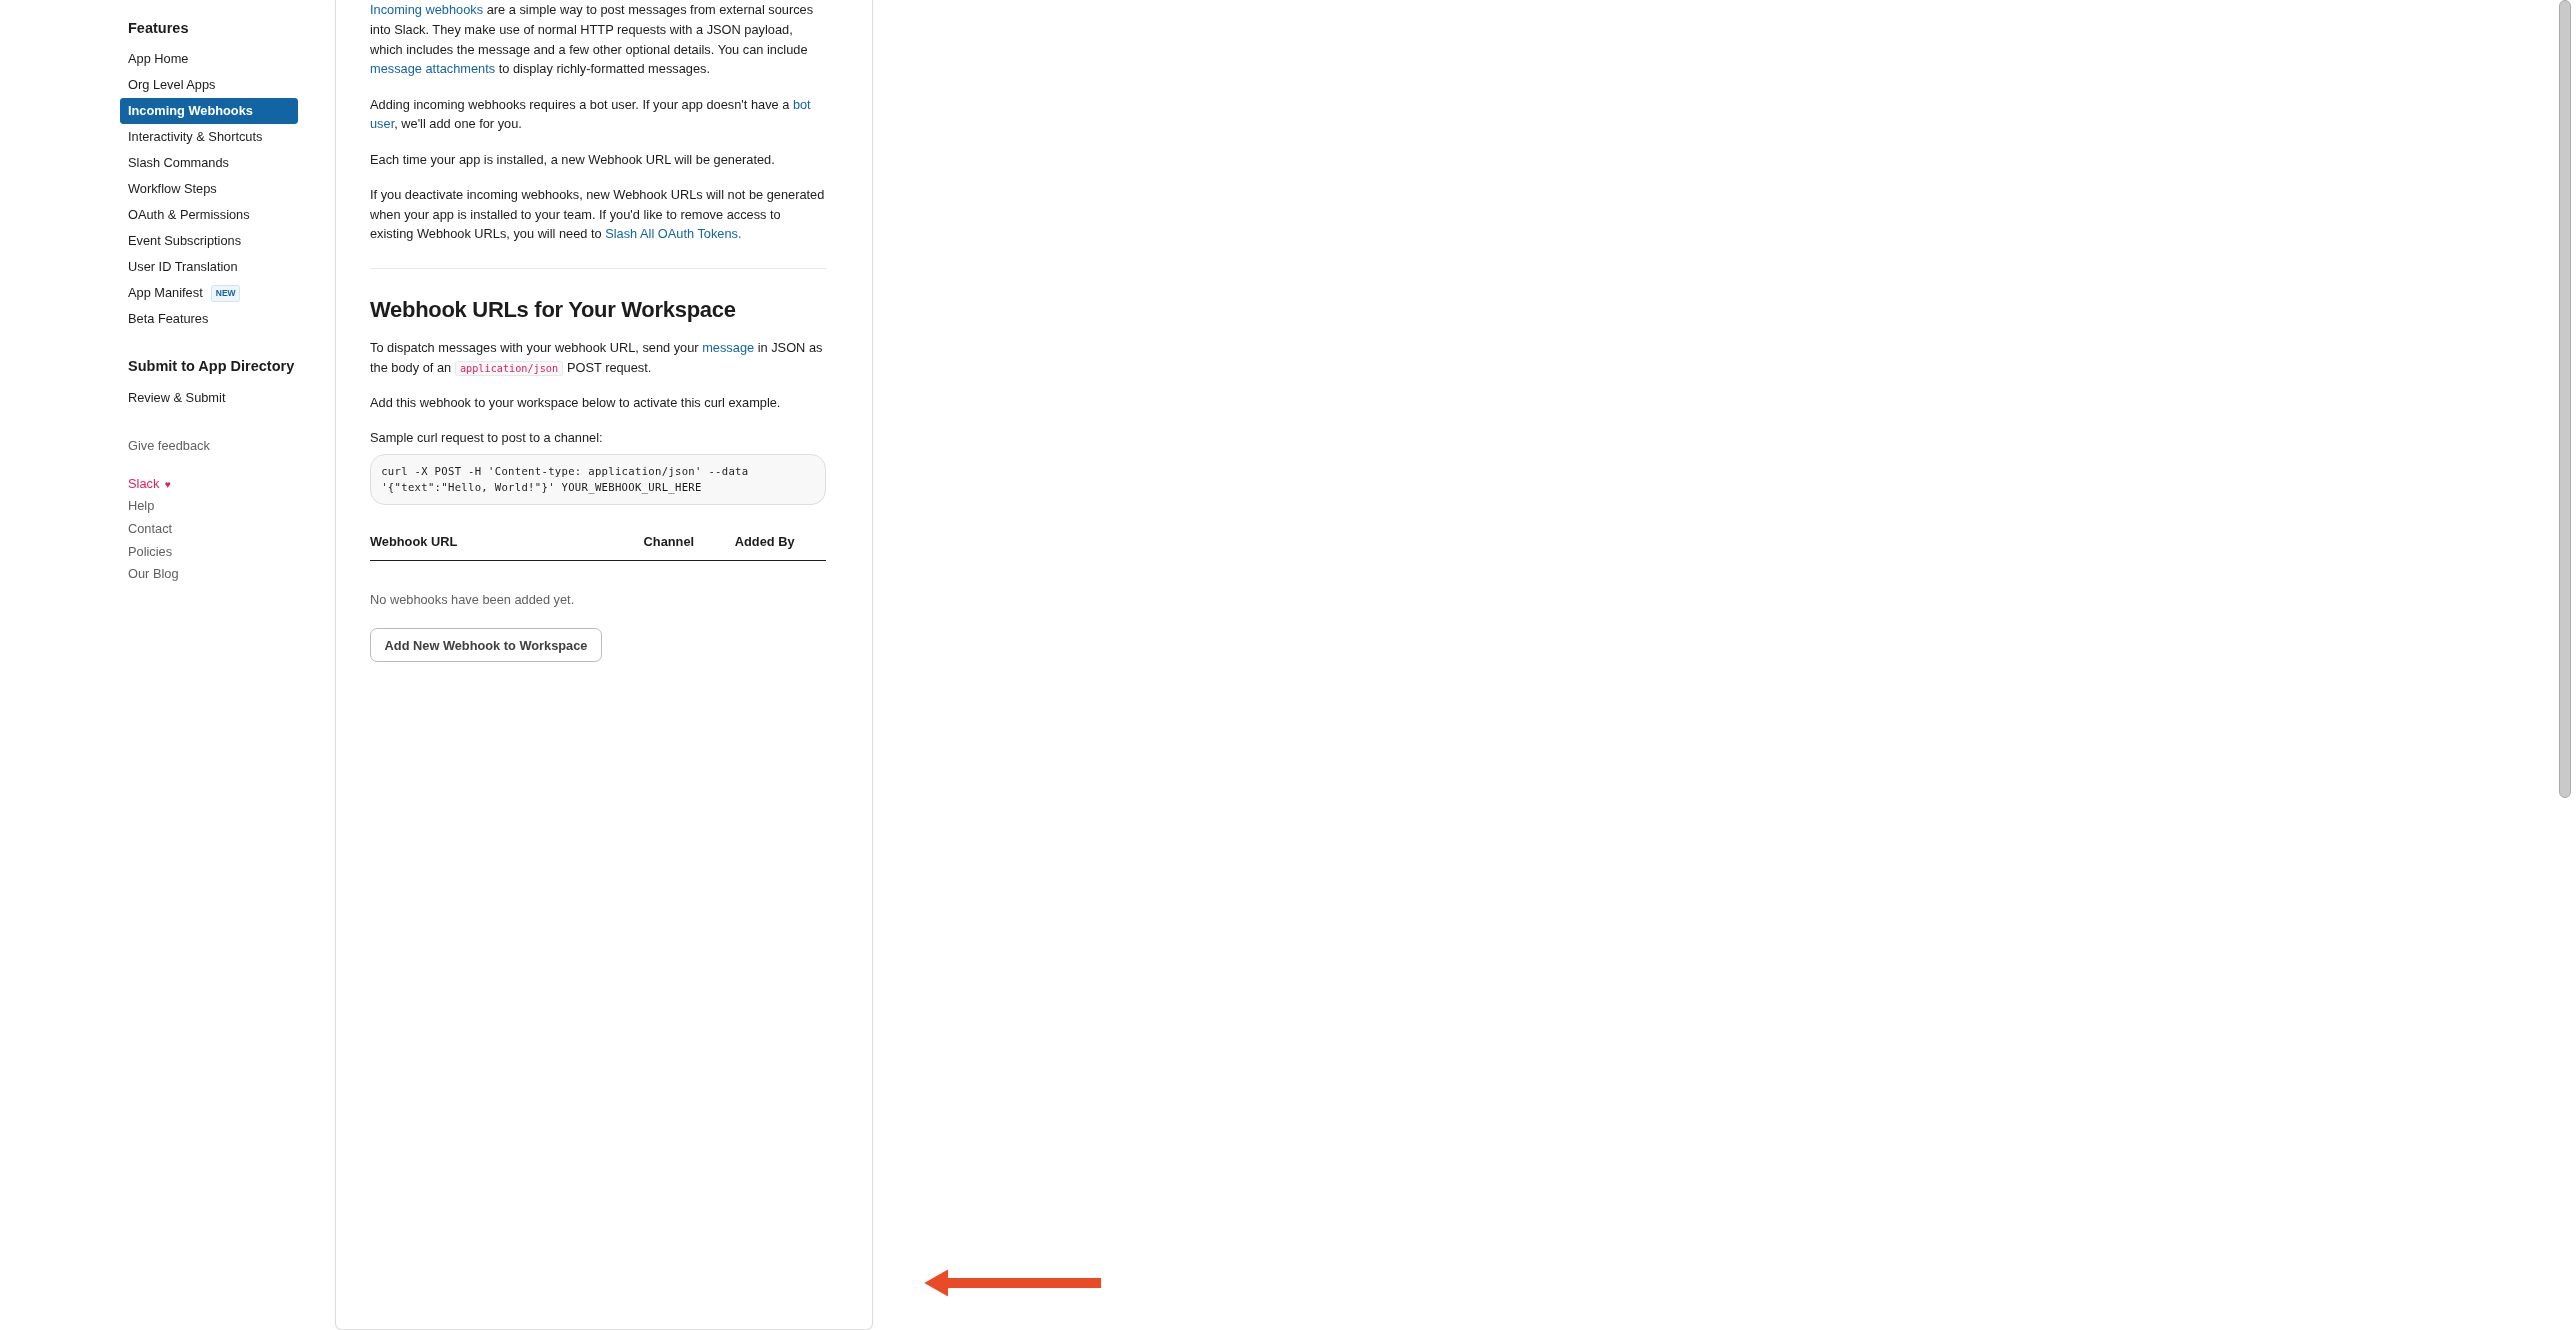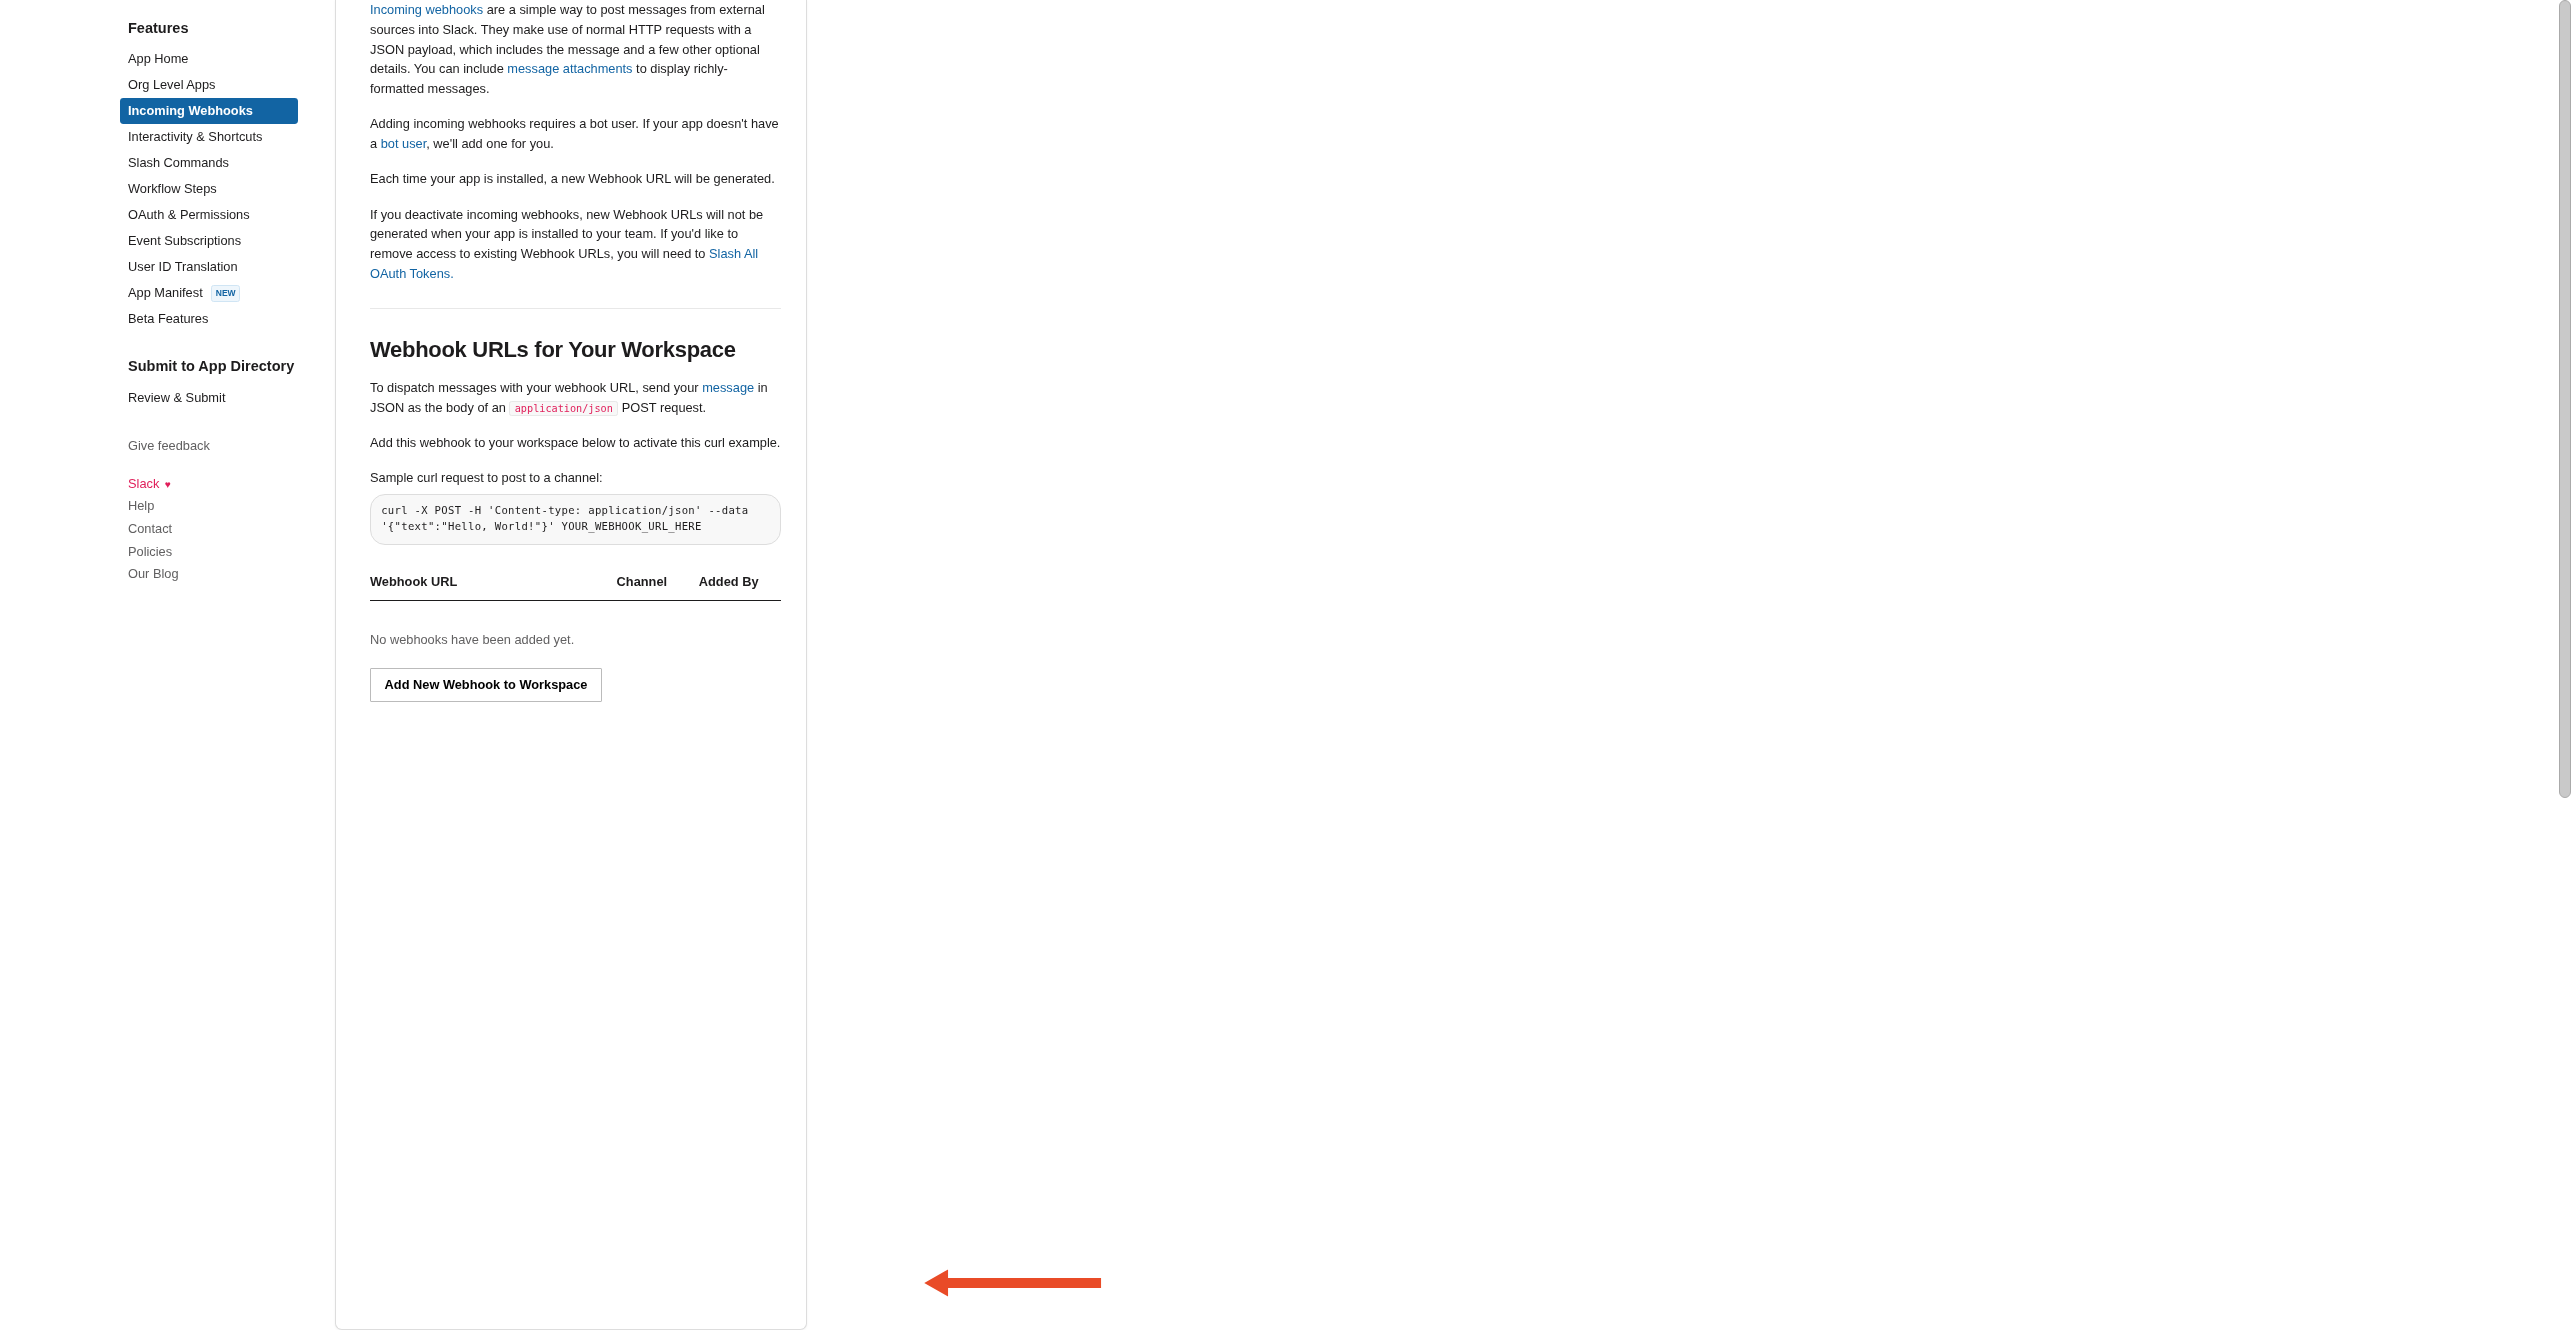--- a/index.html
+++ b/index.html
@@ -84,23 +84,23 @@
     .main-panel {
       flex: 1;
       display: flex;
       justify-content: flex-start;
     }
     .content-card {
       background: #fff;
       border: 0.9px solid #ddd;
       border-top: none;
       border-radius: 0 0 6.8px 6.8px;
-      width: 472px;
+      width: 538px;
       margin-left: 37px;
-      padding: 0 25px 34px 34px;
+      padding: 0 46px 34px 34px;
       box-shadow: 0 0.9px 2.6px rgba(0,0,0,0.05);
       position: relative;
     }
     .content-card p {
       font-size: 12.8px;
       color: #1d1c1d;
       margin-bottom: 15.3px;
       line-height: 1.55;
     }
     .content-card a.inline-link {
@@ -165,25 +165,25 @@
     .webhook-table th.col-addedby { width: 20%; }
     .empty-state {
       color: #616061;
       font-size: 12.8px;
       padding: 12px 0 19px 0;
     }
     .btn {
       display: inline-block;
       background: #fff;
       border: 0.9px solid #bbb;
-      border-radius: 1px;
+      border-radius: 7px;
       padding: 8.5px 13.6px;
       font-size: 12.8px;
       font-weight: 700;
-      color: #000000;
+      color: #404040;
       cursor: pointer;
     }
     .arrow-pointer {
       position: absolute;
       left: 588px;
       bottom: 29px;
       pointer-events: none;
     }
     .heart-icon {
       display: inline-block;

